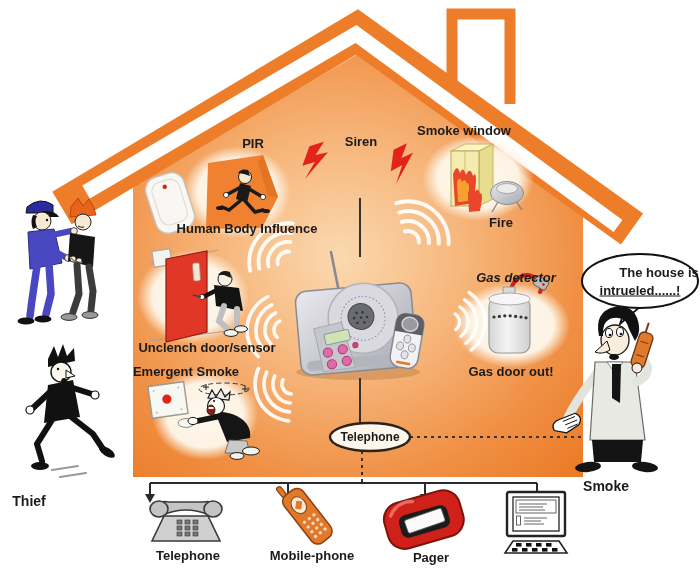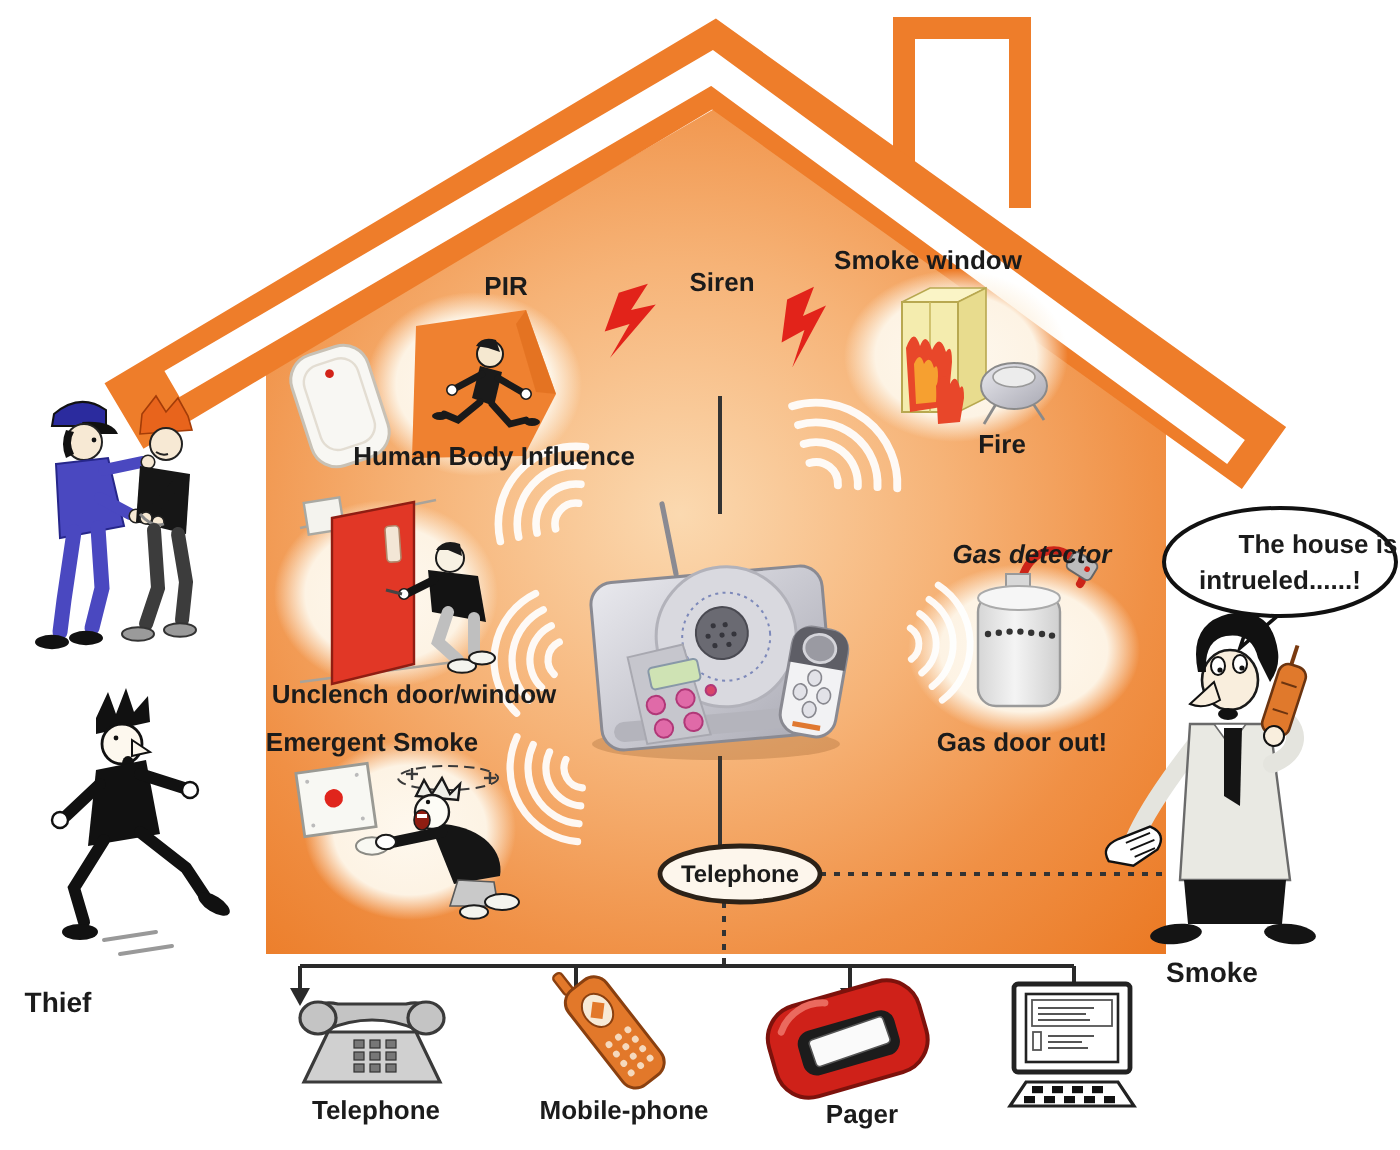--- a/index.html
+++ b/index.html
@@ -438,25 +438,25 @@
   </g>
 </svg>
 
   <div class="lbl" style="left:253px; top:143px;">PIR</div>
   <div class="lbl" style="left:361px; top:141px;">Siren</div>
   <div class="lbl" style="left:464px; top:130px;">Smoke window</div>
   <div class="lbl" style="left:481px; top:222px;margin-left:20px;">Fire</div>
   <div class="lbl" style="left:247px; top:228px;">Human Body Influence</div>
   <div class="lbl" style="left:516px; top:277px;font-style:italic;">Gas detector</div>
   <div class="lbl" style="left:511px; top:371px;">Gas door out!</div>
-  <div class="lbl" style="left:207px; top:347px;">Unclench door/window</div>
+  <div class="lbl" style="left:207px; top:347px;">Unclench door/sensor</div>
   <div class="lbl" style="left:186px; top:371px;">Emergent Smoke</div>
   <div class="lbl big" style="left:29px; top:501px;">Thief</div>
   <div class="lbl big" style="left:606px; top:486px;">Smoke</div>
   <div class="lbl oval-text" style="left:370px; top:437px;">Telephone</div>
 
   <div class="lbl bubble-text" style="left:639px; top:272px;margin-left:20px;">The house is</div>
-  <div class="lbl bubble-text" style="left:640px; top:290px;">intrueled......!</div>
+  <div class="lbl bubble-text" style="left:640px; top:290px;text-decoration:underline;">intrueled......!</div>
 
   <div class="lbl" style="left:188px; top:555px;">Telephone</div>
   <div class="lbl" style="left:312px; top:555px;">Mobile-phone</div>
   <div class="lbl" style="left:425px; top:557px;padding-left:12px;">Pager</div>
 </div>
 
 </body></html>

